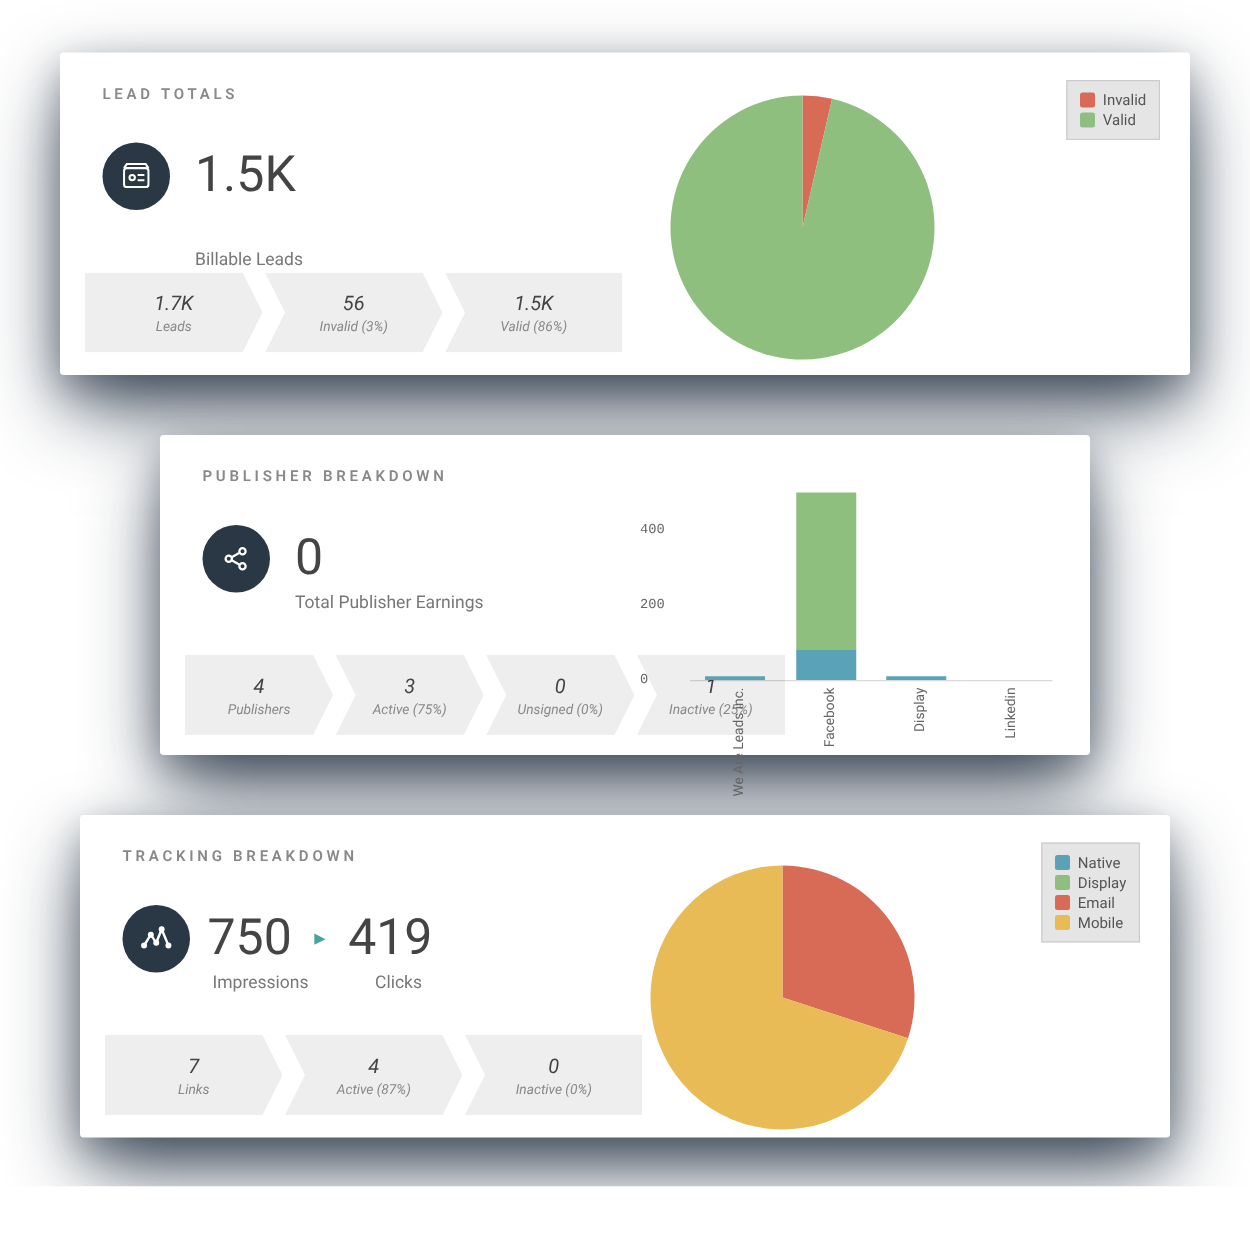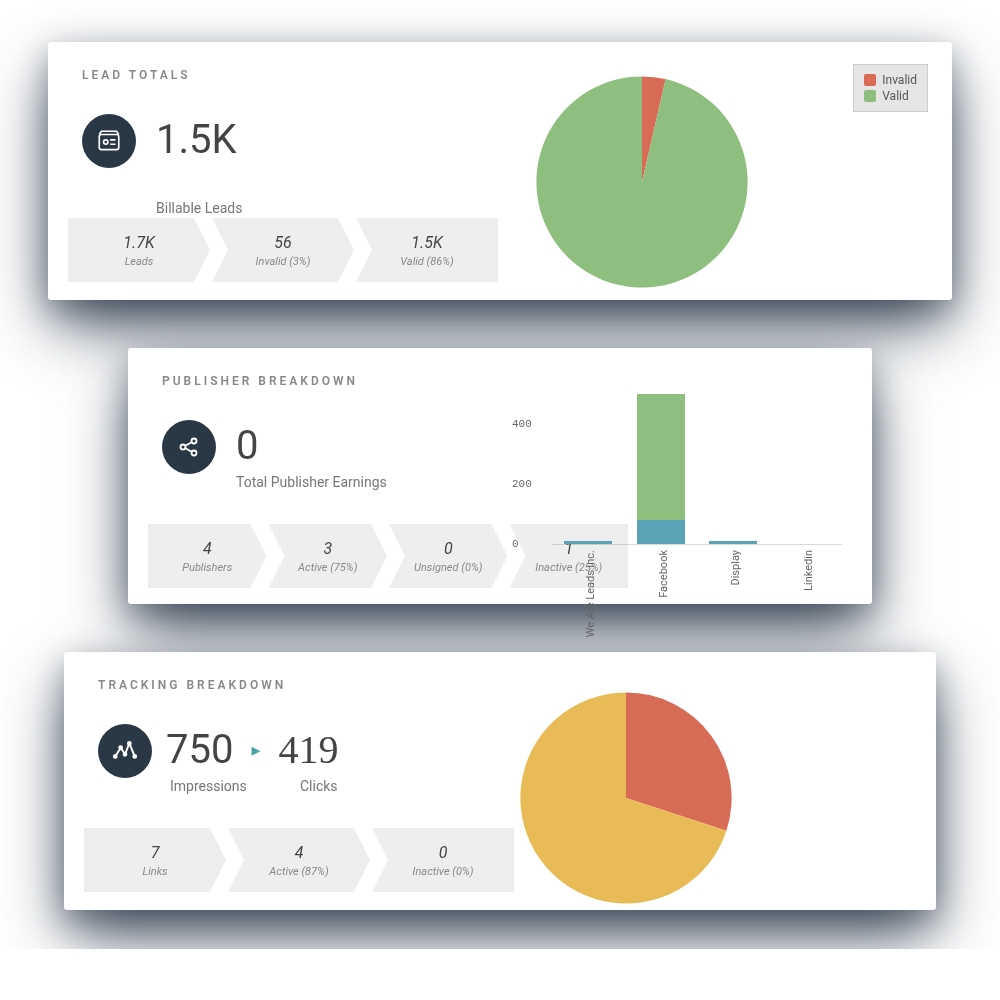--- a/index.html
+++ b/index.html
@@ -166,21 +166,21 @@
           <circle cx="3" cy="17" r="1.3" fill="#fff"></circle>
           <circle cx="8" cy="9" r="1.3" fill="#fff"></circle>
           <circle cx="12" cy="15" r="1.3" fill="#fff"></circle>
           <circle cx="16" cy="5" r="1.3" fill="#fff"></circle>
           <circle cx="21" cy="17" r="1.3" fill="#fff"></circle>
         </svg>
   </div>
   <div style="position:absolute;left:102px;top:74px;display:flex;align-items:center;">
     <span class="big-num" style="position:static;">750</span>
     <span class="tri-sep">▸</span>
-    <span class="big-num" style="position:static;font-family:Liberation Serif, serif;">419</span>
+    <span class="big-num" style="position:static;">419</span>
   </div>
   <div class="big-sub" style="left:106px;top:126px;">Impressions</div>
   <div class="big-sub" style="left:236px;top:126px;">Clicks</div>
 
   <div class="strip">
     <div class="chip">
           <span class="v">7</span>
           <span class="l">Links</span>
         </div>
     <div class="chip">
@@ -191,15 +191,33 @@
           <span class="v">0</span>
           <span class="l">Inactive (0%)</span>
         </div>
   </div>
 
   <svg class="chart-area" viewBox="0 0 100 100">
         <path d="M 50 50 L 50 2 A 48 48 0 0 1 95.65071278216737 64.83281572999748 Z" fill="#d86b55"></path>
         <path d="M 50 50 L 95.65071278216737 64.83281572999748 A 48 48 0 1 1 49.99999999999999 2 Z" fill="#e8bb56"></path>
       </svg>
 
+  <div class="legend" style="right:24px;top:22px;">
+    <div class="row">
+          <span class="sw" style="background:#5aa2b6"></span>
+          <span>Native</span>
+        </div>
+    <div class="row">
+          <span class="sw" style="background:#8fbf7f"></span>
+          <span>Display</span>
+        </div>
+    <div class="row">
+          <span class="sw" style="background:#d86b55"></span>
+          <span>Email</span>
+        </div>
+    <div class="row">
+          <span class="sw" style="background:#e8bb56"></span>
+          <span>Mobile</span>
+        </div>
+  </div>
 </div>
 
 </div>
 
 </body></html>

